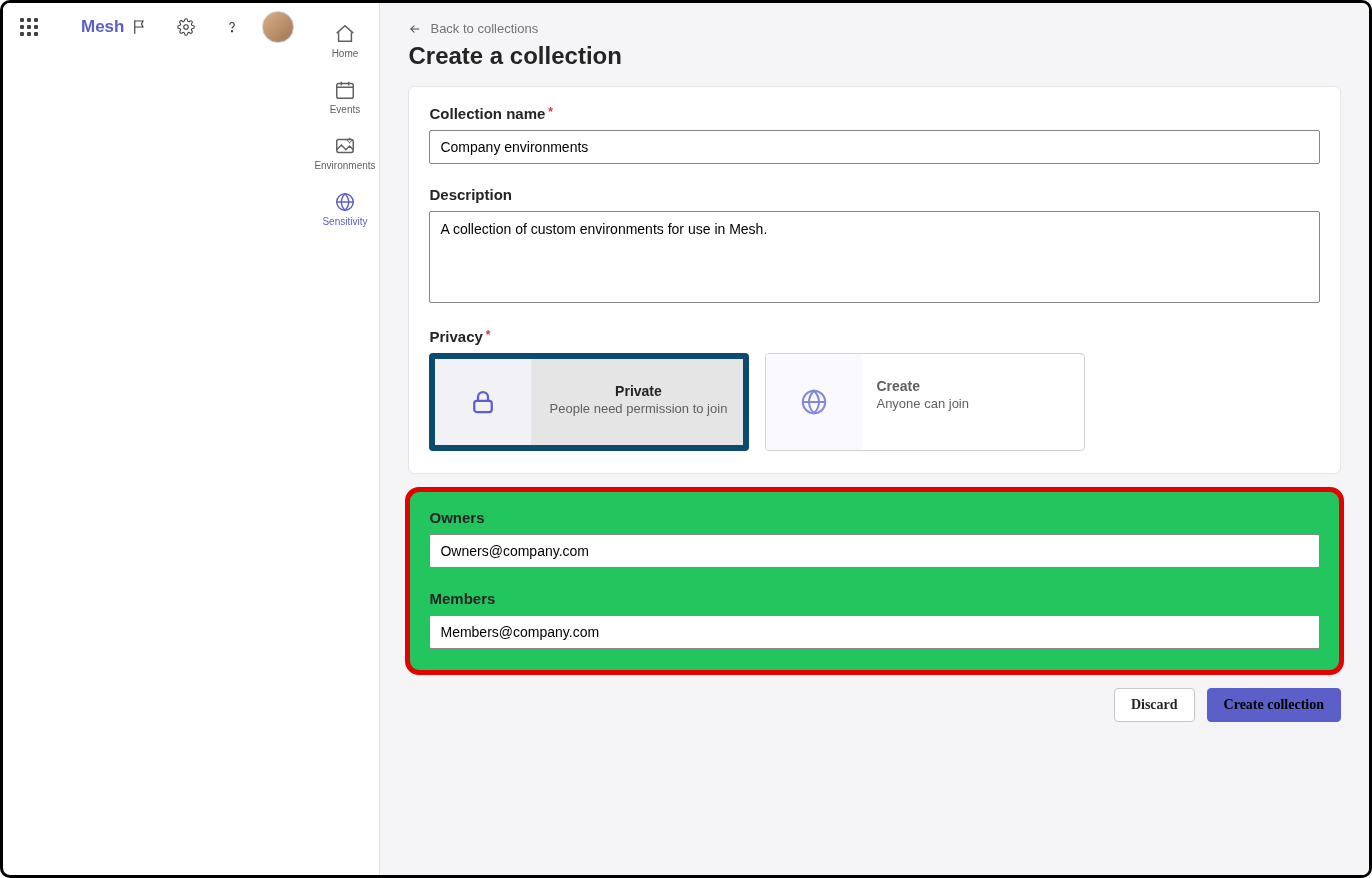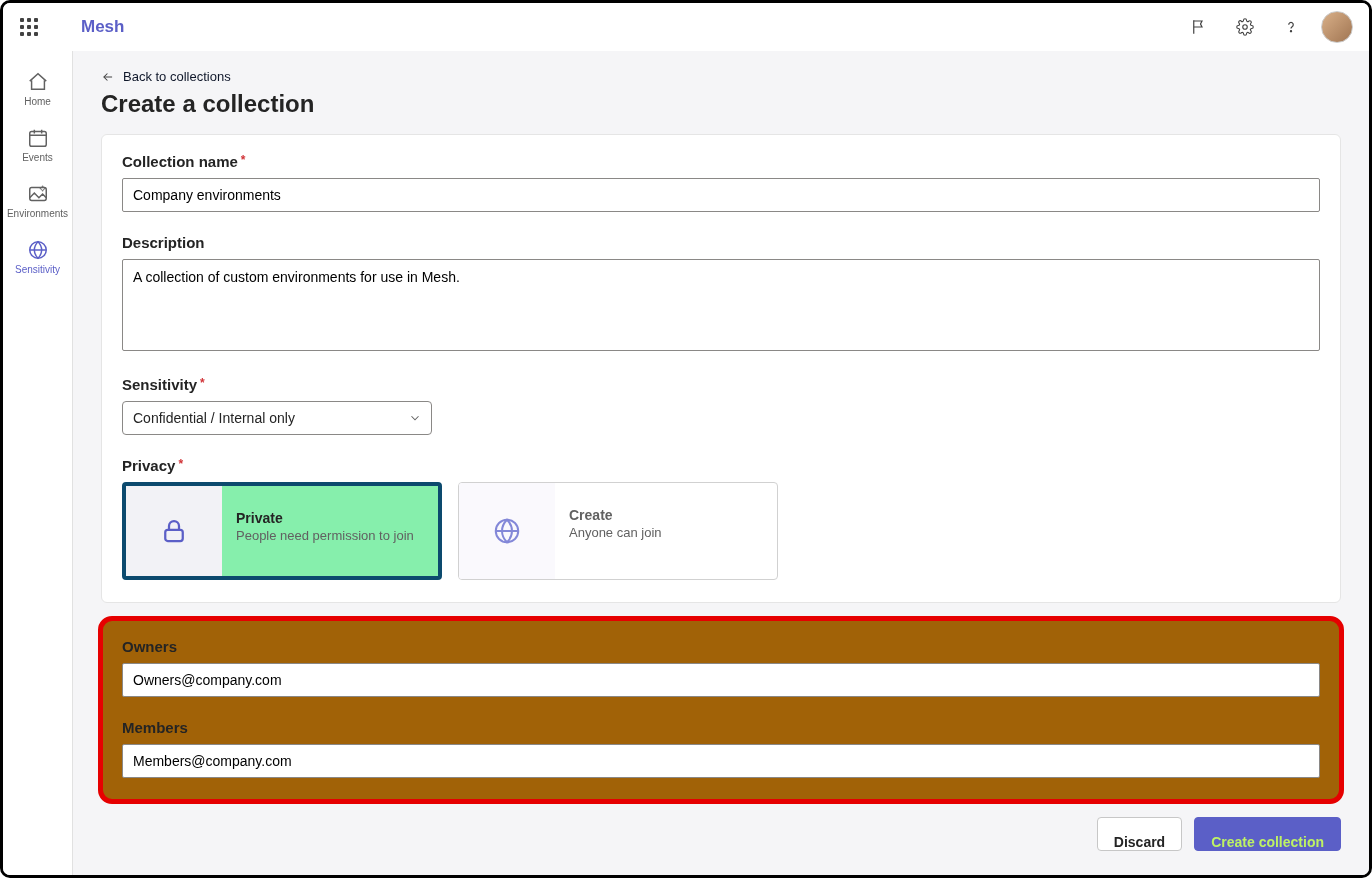--- a/index.html
+++ b/index.html
@@ -8,21 +8,21 @@
     background: #fff;
     color: #242424;
     font-size: 14px;
     width: 1372px;
     height: 878px;
     overflow: hidden;
     border: 3px solid #000;
     border-radius: 10px;
     position: relative;
   }
-  .app-frame { display: flex; flex-direction: column; height: 100%; }
+  .app-frame { display: flex; flex-direction: row; height: 100%; }
   .topbar {
     height: 48px;
     display: flex;
     align-items: center;
     padding: 0 10px 0 8px;
     border-bottom: 1px solid rgba(0,0,0,0);
     background: #fff;
   }
   .waffle {
     width: 36px; height: 36px; display: flex; align-items: center; justify-content: center;
@@ -51,21 +51,21 @@
     font-size: 10px;
   }
   .rail-item.active { color: #5b5fc7; }
   .rail-item .rail-label { font-size: 10px; text-align: right; }
   .rail-icon { width: 24px; height: 24px; display:flex; align-items:center; justify-content:center; }
   .main {
     flex: 1; background: #f5f5f7; display: flex; flex-direction: column;
     padding: 18px 28px 20px 28px; overflow: auto;
   }
   .back-link {
-    display: inline-flex; align-items: center; gap: 8px; color: #0f172a;
+    display: inline-flex; align-items: center; gap: 8px; color: #737373;
     cursor: pointer; font-size: 13px; margin-bottom: 6px; width: fit-content;
   }
   .page-title { font-size: 24px; font-weight: 600; margin-bottom: 16px; color: #242424;}
   .card {
     background: #fff; border: 1px solid #e5e5e5; border-radius: 6px;
     padding: 18px 20px 22px; margin-bottom: 16px;
   }
   .field-group { margin-bottom: 22px; }
   .field-group:last-child { margin-bottom: 0; }
   .field-label { font-size: 15px; font-weight: 600; color: #242424; margin-bottom: 8px; display:block;}
@@ -94,38 +94,38 @@
     display: flex; width: 320px; height: 98px; border: 1px solid #d1d1d1; border-radius: 4px;
     overflow: hidden; cursor: pointer; background: #fff;
   }
   .privacy-card .icon-col {
     width: 96px; background: #faf9fd; display:flex; align-items:center; justify-content:center;
     border-right: 1px solid rgba(0,0,0,0);
   }
   .privacy-card .text-col { flex:1; padding: 24px 12px 0 14px; }
   .privacy-card .p-title { font-weight: 600; font-size: 14px; color: #242424; margin-bottom: 2px;}
   .privacy-card .p-desc { font-size: 13px; color: #616161; }
-  .privacy-card.selected { border: 4px solid #0c4a6e; background: #86efac; }
+  .privacy-card.selected { border: 6px solid #0c4a6e; background: #e5e5e5; text-align: center; }
   .privacy-card.selected .icon-col { background: #f2f2f6; }
   .privacy-card:not(.selected) .p-title { color: #616161; }
   .callout-card {
-    background: #a16207; border: 1px solid #e5e5e5; border-radius: 6px;
+    background: #22c55e; border: 1px solid #e5e5e5; border-radius: 6px;
     padding: 18px 20px 22px; position: relative;
   }
   .callout-outline {
     position: absolute; inset: -4px; border: 5px solid #e60000; border-radius: 14px;
     pointer-events: none;
   }
   .footer-row { display:flex; justify-content:flex-end; gap:12px; margin-top: 16px; }
   .btn {
-    height: 34px; padding: 16px 16px; border-radius: 4px; font-size: 14px; font-weight: 600;
-    cursor: pointer; font-family: Liberation Sans, sans-serif;
+    height: 34px; padding: 8px 16px; border-radius: 4px; font-size: 14px; font-weight: 600;
+    cursor: pointer; font-family: Liberation Serif, serif;
   }
   .btn-secondary { background:#fff; border:1px solid #c7c7c7; color:#242424;}
-  .btn-primary { background:#5b5fc7; border:1px solid #5b5fc7; color:#bef264;}
+  .btn-primary { background:#5b5fc7; border:1px solid #5b5fc7; color:#000000;}
   svg { display:block; }
 </style>
 </head>
 <body>
 
 <div class="app-frame">
   <div class="topbar">
     <div class="waffle">
       <div class="waffle-grid">
         <span></span>
@@ -223,33 +223,20 @@
             <span>Collection name</span><span class="req">*</span>
           </label>
           <input class="text-input" value="Company environments" style="">
         </div>
 
         <div class="field-group">
           <label class="field-label">Description</label>
           <textarea class="textarea" style="">A collection of custom environments for use in Mesh.</textarea>
         </div>
 
-        <div class="field-group">
-          <label class="field-label">
-            <span>Sensitivity</span><span class="req">*</span>
-          </label>
-          <div class="select-wrap">
-            <div class="select">
-              <span>Confidential / Internal only</span>
-            </div>
-            <svg class="chev" width="14" height="14" viewBox="0 0 24 24" fill="none" stroke="#616161" stroke-width="1.8">
-                <path d="M6 9l6 6 6-6"></path>
-              </svg>
-          </div>
-        </div>
 
         <div class="field-group" style="margin-bottom:0;">
           <label class="field-label">
             <span>Privacy</span><span class="req">*</span>
           </label>
           <div class="privacy-row">
             <div class="privacy-card selected">
               <div class="icon-col">
                 <svg width="30" height="30" viewBox="0 0 24 24" fill="none" stroke="#5b5fc7" stroke-width="1.8">
                     <rect x="5" y="11" width="14" height="9" rx="2"></rect>

